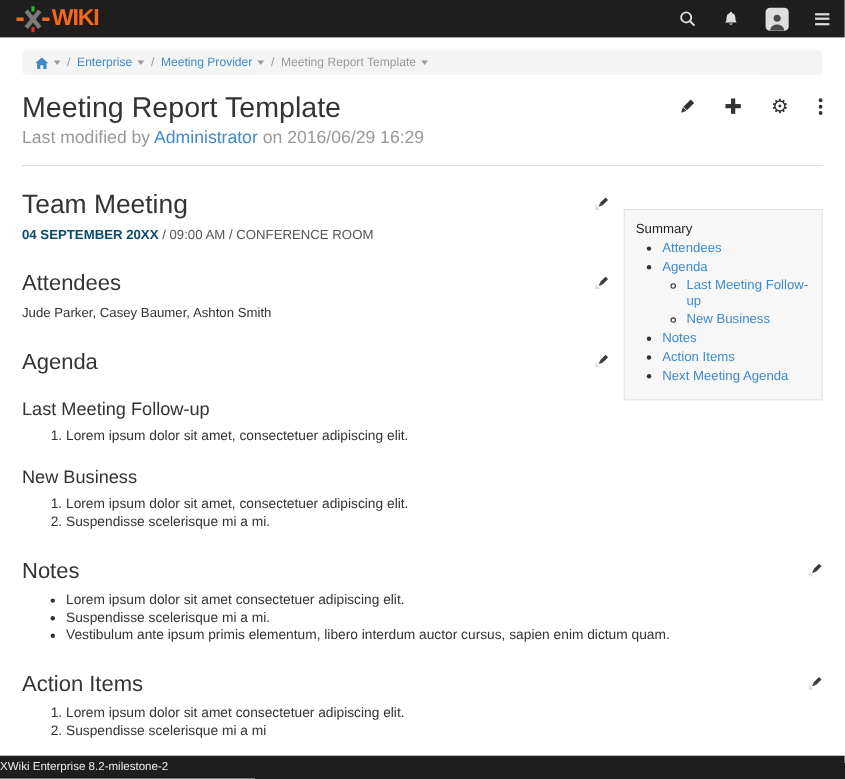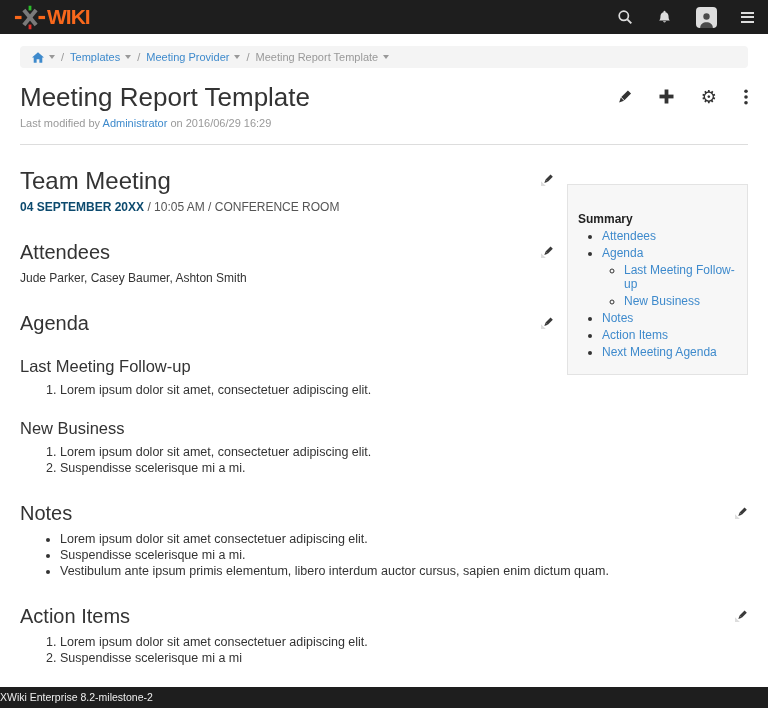--- a/index.html
+++ b/index.html
@@ -27,30 +27,30 @@
   .caret { display:inline-block; width:0; height:0; border-left:3.5px solid transparent;
     border-right:3.5px solid transparent; border-top:4px solid #999; margin-left:5px; vertical-align:middle; cursor:pointer; }
 
   
   .header-block { padding:4px 20px 0; }
   .title-row { display:flex; align-items:center; }
   .page-title { font-size:26px; font-weight:400; color:#333; margin:10px 0 4px; }
   .actions { margin-left:auto; display:flex; align-items:center; gap:27px; margin-top:4px; }
   .action-btn { cursor:pointer; display:flex; align-items:center; color:#333; }
   .gear-glyph { font-size:18px; line-height:1; color:#333; }
-  .modified { font-size:11px; color:#999; margin:0 0 2px; }
+  .modified { font-size:16px; color:#999; margin:0 0 2px; }
   .modified a { color:#3E8ACC; text-decoration:none; }
   .top-rule { border:0; border-top:1px solid #ddd; margin:15px 20px 0; }
 
   
   .main { position:relative; padding:0 20px; }
 
   .toc { position:absolute; top:17px; right:20px; width:181px; background:#f7f7f7;
     border:1px solid #e3e3e3; padding:10px 10px 12px; }
-  .toc-title { font-weight:700; font-size:12px; color:#222; margin:17px 0 3px; }
+  .toc-title { font-weight:400; font-size:12px; color:#222; margin:0 0 3px; }
   .toc ul { margin:0; padding-left:24px; font-size:12px; line-height:1.2; }
   .toc ul ul { list-style:circle; padding-left:22px; }
   .toc li { margin:2.5px 0; }
   .toc a { color:#3E8ACC; text-decoration:none; cursor:pointer; }
 
   .heading-row { display:flex; align-items:center; }
   .heading-row.narrow { width:534px; }
   .heading-row .edit-pencil { margin-left:auto; cursor:pointer; }
 
   h1.doc-h1 { font-size:24px; font-weight:400; color:#333; margin:0; }
@@ -116,21 +116,21 @@
 </div>
 
 <div class="breadcrumb">
   <a style="display:flex;align-items:center;">
     <svg width="12" height="11" viewBox="0 0 14 12">
       <path d="M7 0 L14 6 H12 V12 H8.6 V8 H5.4 V12 H2 V6 H0 Z" fill="#3E8ACC"></path>
     </svg>
   </a>
     <span class="caret"></span>
   <span class="bc-sep">/</span>
-  <a>Templates</a>
+  <a>Enterprise</a>
   <span class="caret"></span>
   <span class="bc-sep">/</span>
   <a>Meeting Provider</a>
   <span class="caret"></span>
   <span class="bc-sep">/</span>
   <span>Meeting Report Template</span>
   <span class="caret"></span>
 </div>
 
 <div class="header-block">
@@ -193,21 +193,21 @@
       <svg width="13" height="13" viewBox="0 0 13 13">
         <polygon points="0,13 0,8.2 4.8,13" fill="#ddd"></polygon>
         <g transform="rotate(45 6.5 6.5)">
           <rect x="5.1" y="0.8" width="3.2" height="7" fill="#3a3a3a"></rect>
           <polygon points="5.1,7.8 8.3,7.8 6.7,11.2" fill="#3a3a3a"></polygon>
         </g>
       </svg>
     </span>
   </div>
   <p class="meta-line">
-    <b>04 SEPTEMBER 20XX</b> <span>/ 10:05 AM / CONFERENCE ROOM</span>
+    <b>04 SEPTEMBER 20XX</b> <span>/ 09:00 AM / CONFERENCE ROOM</span>
   </p>
 
   <div class="heading-row narrow sp-h2">
     <h2 class="doc-h2">Attendees</h2>
     <span class="edit-pencil">
       <svg width="13" height="13" viewBox="0 0 13 13">
         <polygon points="0,13 0,8.2 4.8,13" fill="#ddd"></polygon>
         <g transform="rotate(45 6.5 6.5)">
           <rect x="5.1" y="0.8" width="3.2" height="7" fill="#3a3a3a"></rect>
           <polygon points="5.1,7.8 8.3,7.8 6.7,11.2" fill="#3a3a3a"></polygon>

